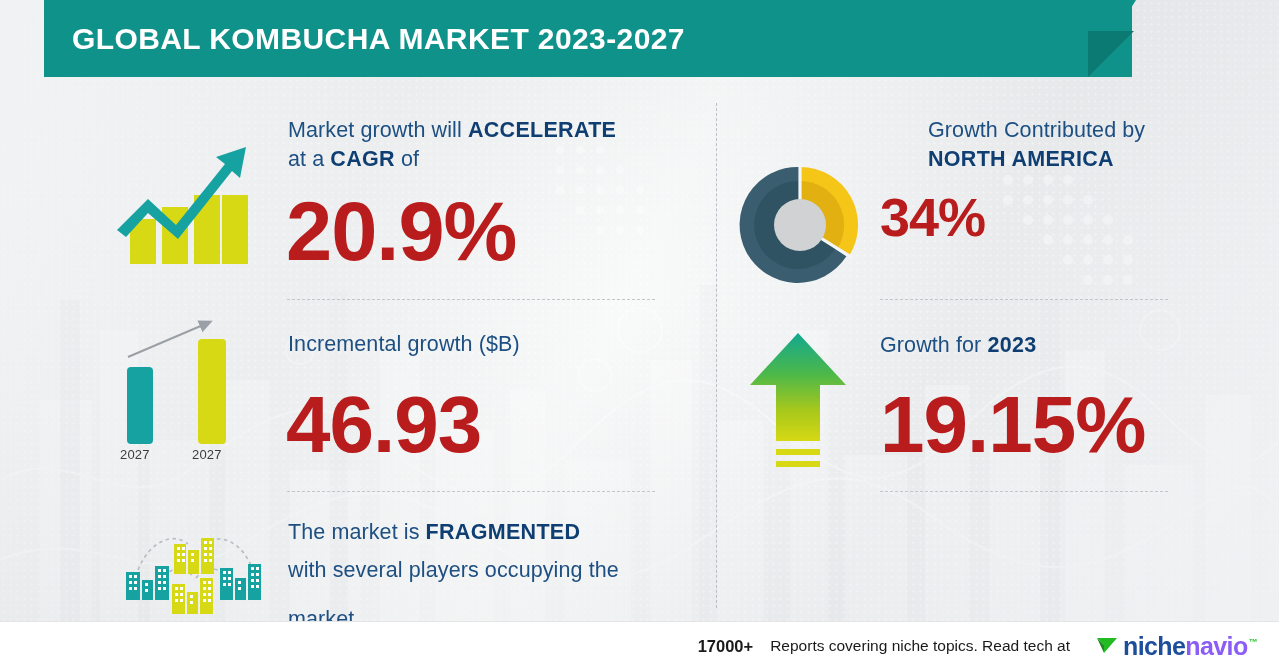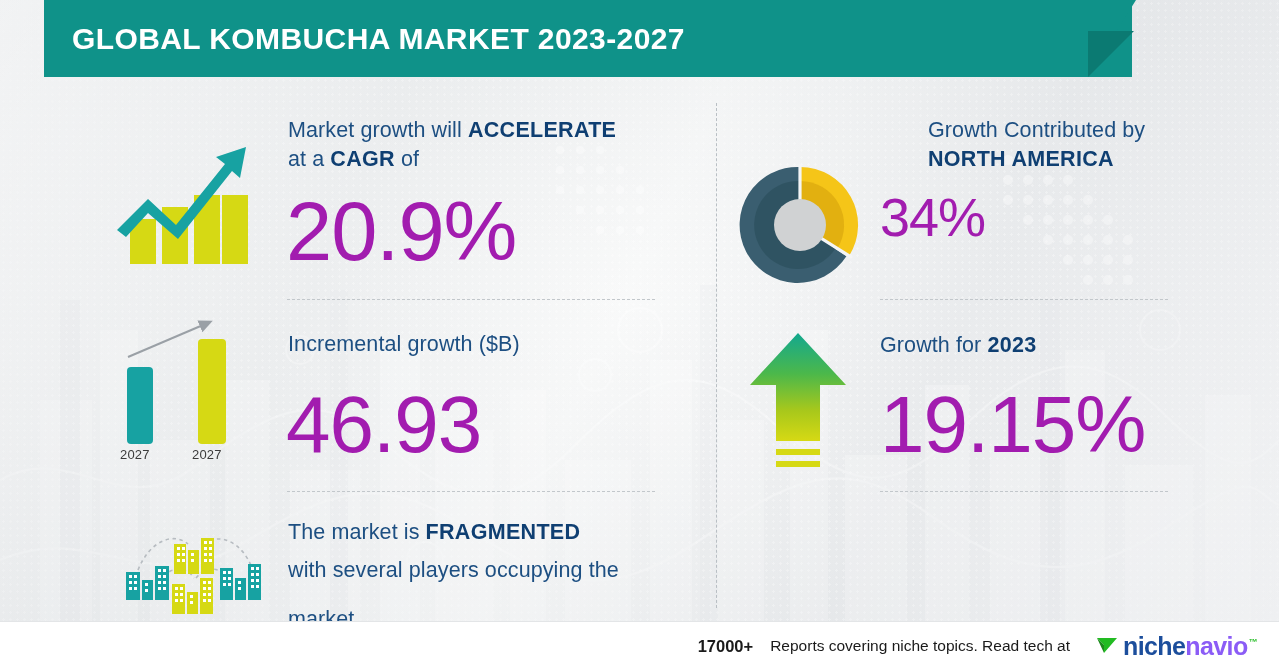--- a/index.html
+++ b/index.html
@@ -114,22 +114,22 @@
   .block { position: absolute; z-index: 4; }
   .lede {
     color: #1d4f82;
     font-size: 21.5px;
     line-height: 29px;
     letter-spacing: .1px;
     white-space: nowrap;
   }
   .lede b { font-weight: bold; color: #0f3f72; letter-spacing: .3px; }
   .bignum {
-    color: #a21caf;
-    font-weight: normal;
+    color: #b91c1c;
+    font-weight: bold;
     letter-spacing: -1px;
     line-height: 1;
   }
   .icon-box { position: absolute; z-index: 4; }
 
   
   .footer {
     position: absolute;
     left: 0;
     bottom: 0;

